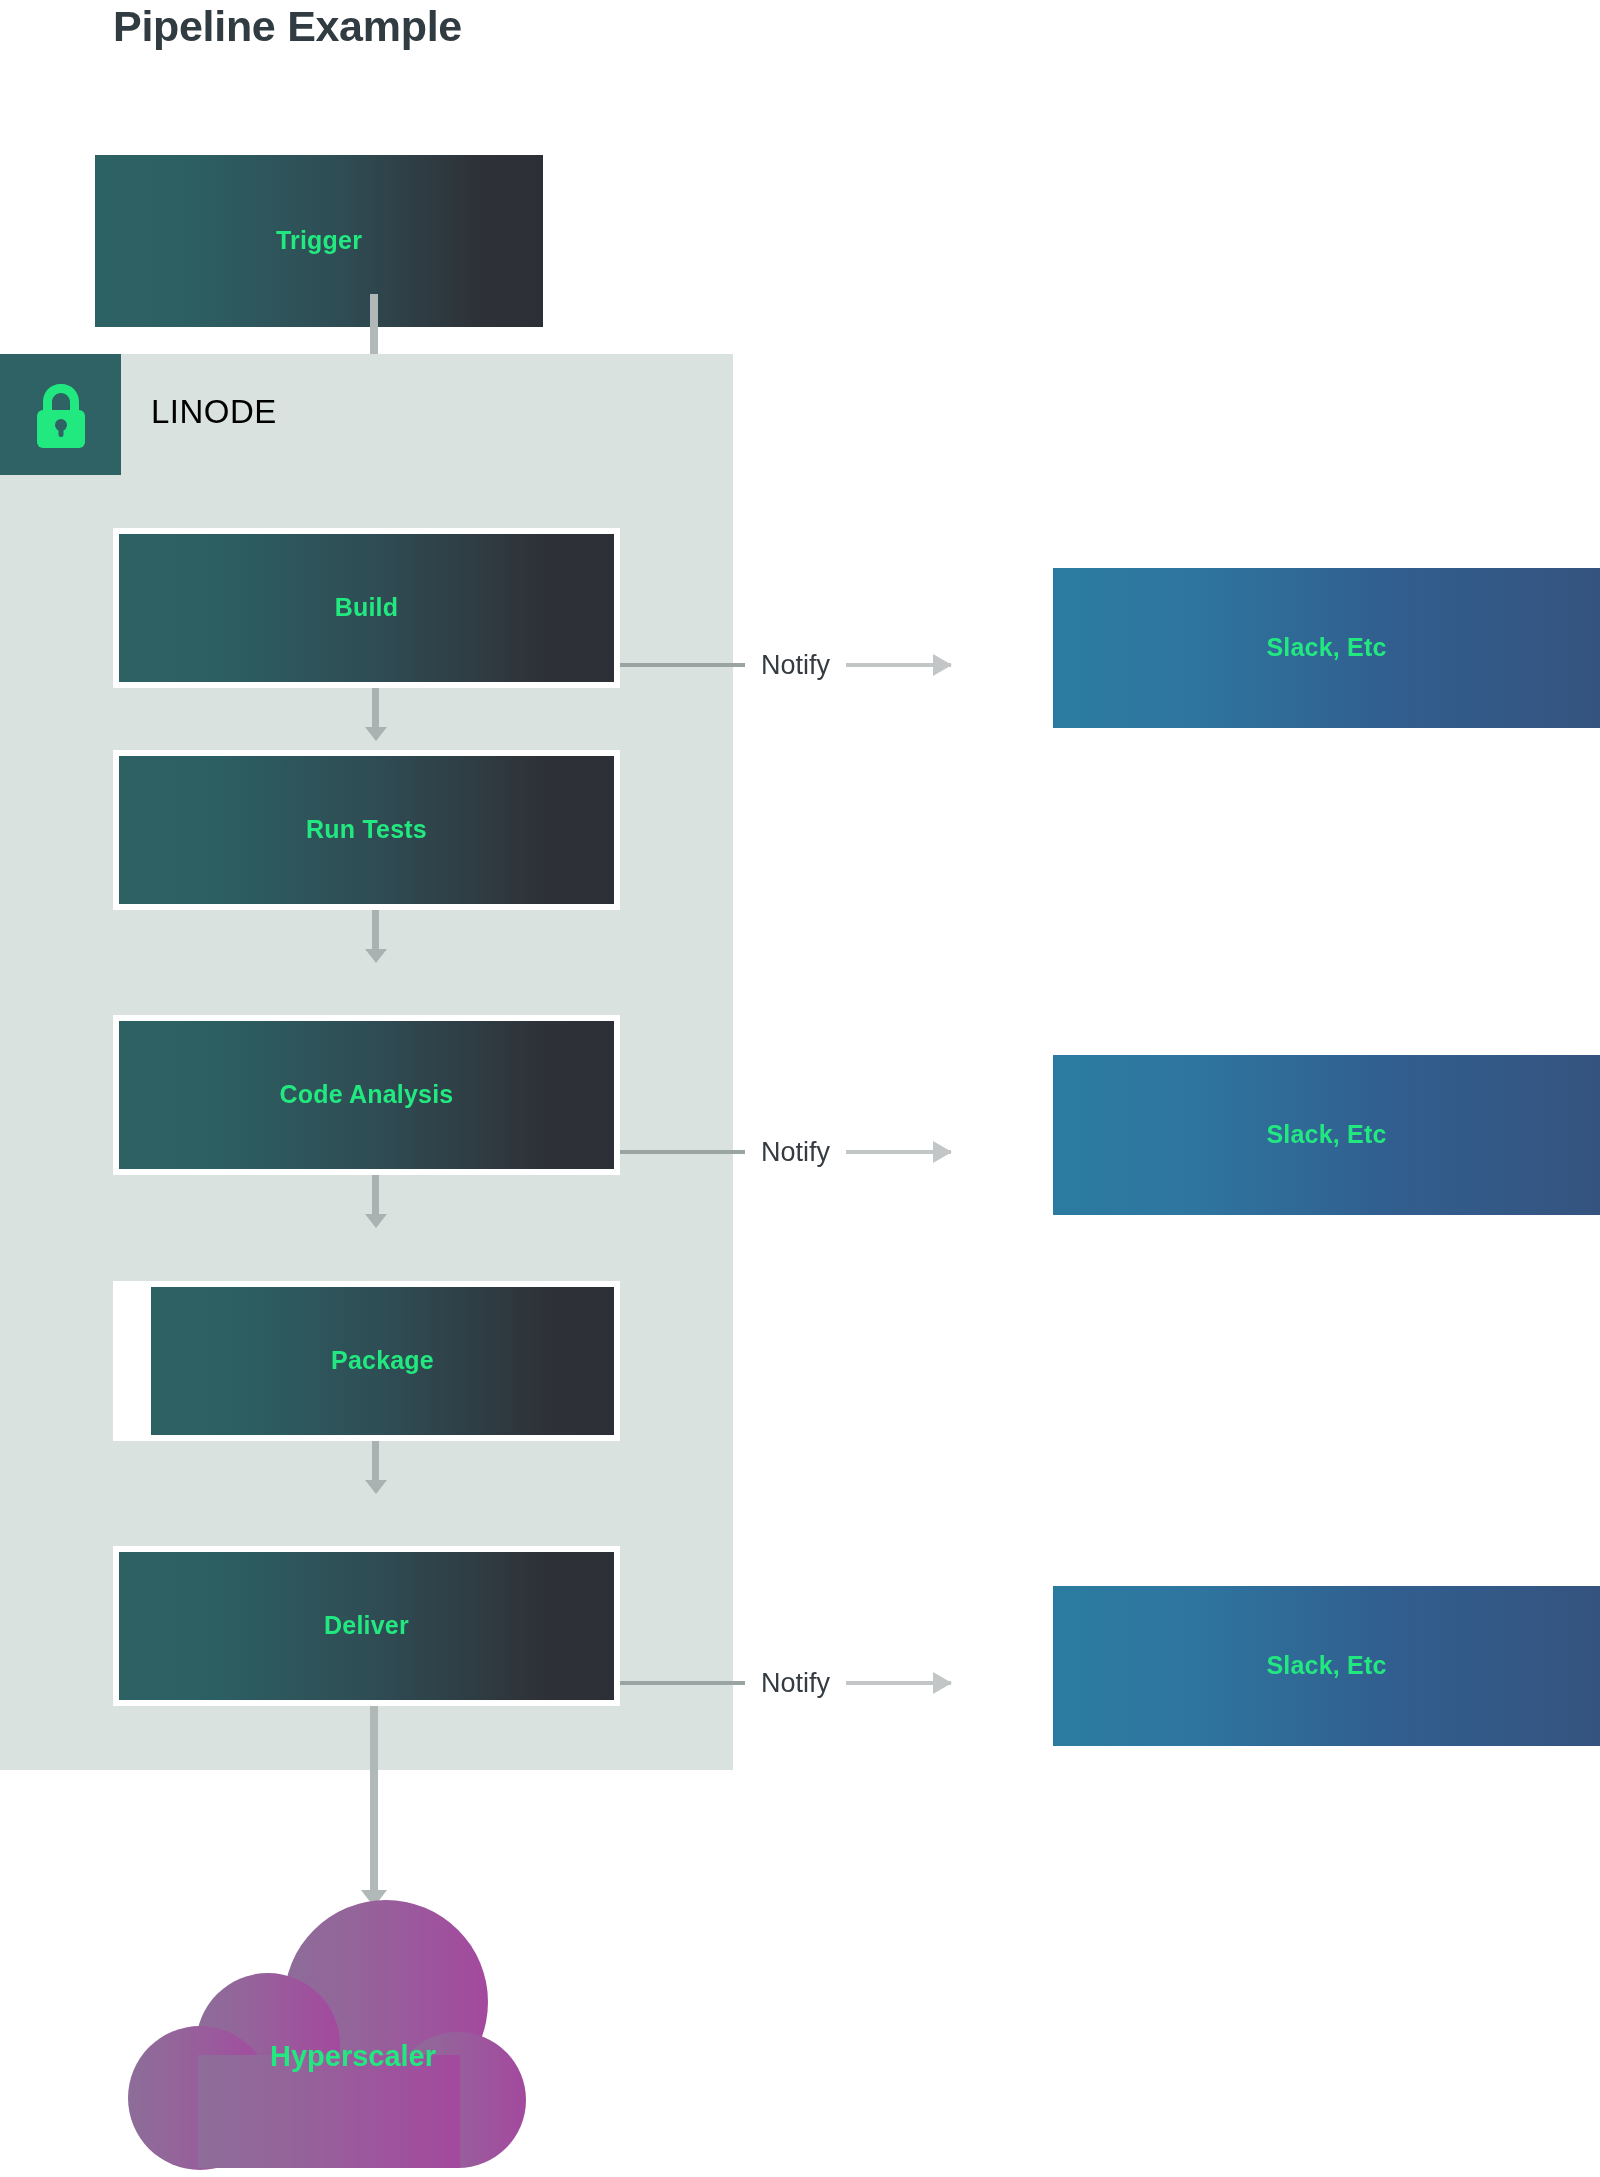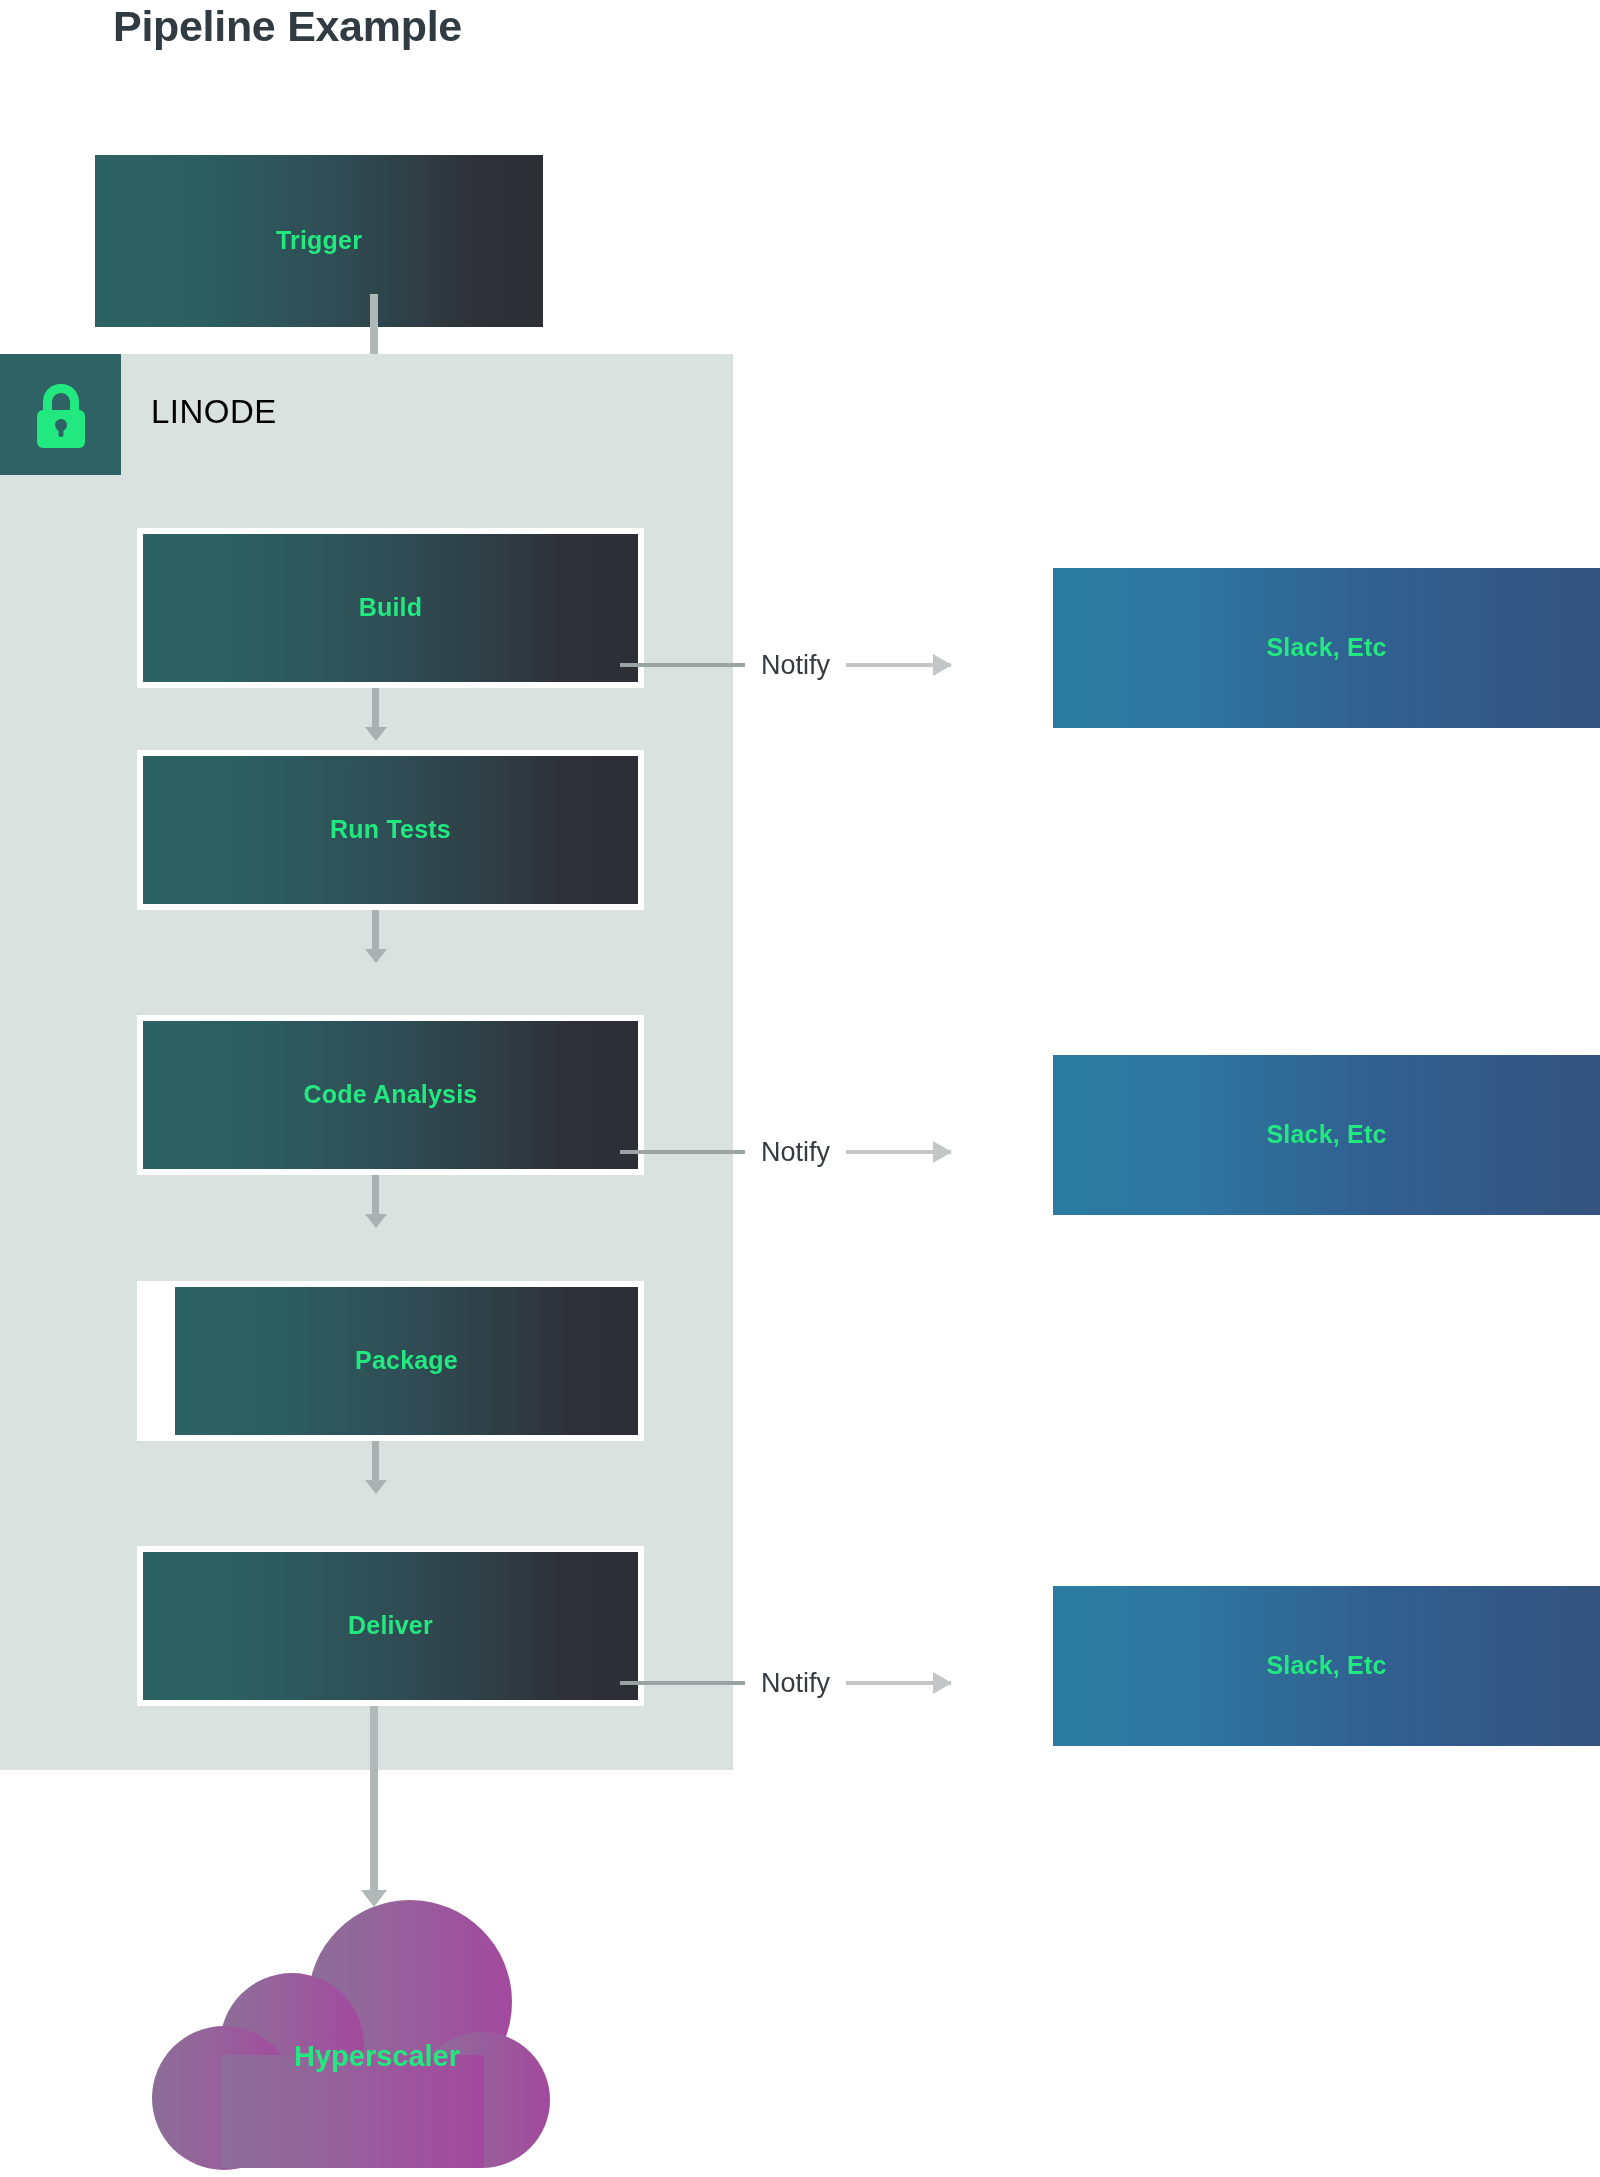--- a/index.html
+++ b/index.html
@@ -88,21 +88,20 @@
 
   
   .framed {
     position: absolute;
     left: 113px;
     width: 507px;
     height: 160px;
     background: #ffffff;
     padding: 6px;
     box-sizing: border-box;
-    margin-left: 24px;
   }
   .framed .inner {
     position: relative;
     width: 100%;
     height: 100%;
     background: linear-gradient(to right, #2d6264 0%, #2c5f62 20%, #2f4c54 52%, #2e3238 85%, #2c3036 100%);
     display: flex;
     align-items: center;
     justify-content: center;
   }
@@ -180,21 +179,21 @@
     border-top-color: #aab2b1;
     border-top-width: 14px;
     border-left-width: 11px;
     border-right-width: 11px;
     bottom: -13px;
   }
 
   
   #cloud-wrap {
     position: absolute;
-    left: 152px;
+    left: 128px;
     top: 1900px;
     width: 450px;
     height: 275px;
     text-decoration: underline;
   }
   #cloud-label {
     position: absolute;
     left: 0;
     top: 140px;
     width: 450px;

